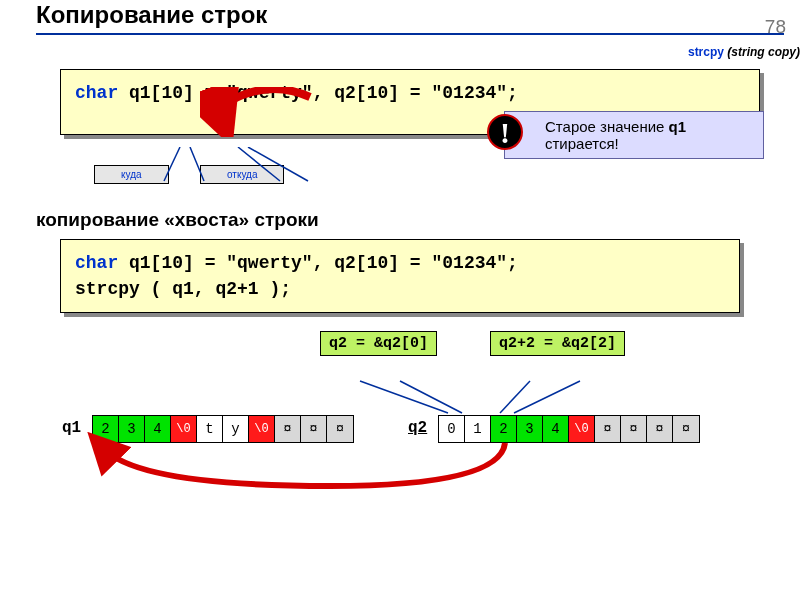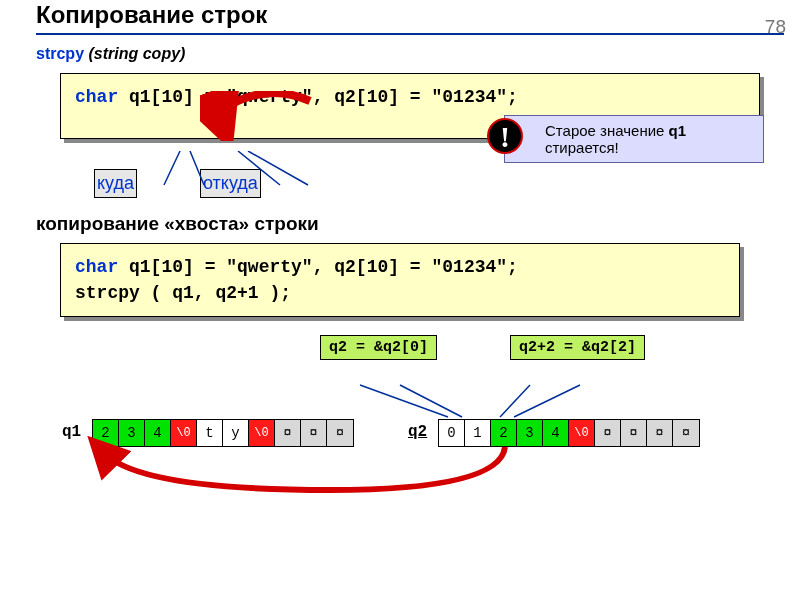--- a/index.html
+++ b/index.html
@@ -25,23 +25,24 @@
     font-weight: bold;
     color: #000;
     margin: 1px 0 4px 36px;
   }
   .hr {
     border: none;
     border-top: 2px solid #002f9c;
     margin: 0 16px 10px 36px;
   }
   .subtitle {
-    font-size: 16px;
+    font-size: 12px;
     font-weight: bold;
     margin: 0 0 10px 36px;
+    text-align: right;
   }
   .subtitle .fn { color: #0033cc; font-style: normal; }
   .subtitle .desc { color: #000; font-style: italic; }
   .codebox-wrap {
     position: relative;
     margin: 0 40px 0 60px;
   }
   .codebox {
     position: relative;
     background: #ffffc6;
@@ -53,22 +54,22 @@
     color: #000;
     line-height: 1.45;
     box-shadow: 4px 4px 0 #888;
     z-index: 1;
   }
   .codebox .kw { color: #0033cc; }
   .ptrlabel {
     display: inline-block;
     background: #e6e6e6;
     border: 1px solid #000;
-    padding: 3px 2px;
-    font-size: 18px;
+    padding: 3px 26px;
+    font-size: 10px;
     color: #0033cc;
   }
   .ptrlabels-row {
     position: relative;
     margin: 30px 0 0 60px;
     height: 28px;
   }
   .warn-box {
     position: absolute;
     right: -4px;
@@ -203,21 +204,21 @@
   <div class="codebox">
     <div>
       <span class="kw">char</span><span> q1[10] = "qwerty", q2[10] = "01234";</span>
     </div>
     <div>strcpy ( q1, q2+1 );</div>
   </div>
 </div>
 
 <div style="position:relative; height:50px;">
   <span class="greybox" style="position:absolute; left:320px; top:18px;">q2 = &amp;q2[0]</span>
-  <span class="greybox" style="position:absolute; left:510px; top:18px;font-family:Liberation Mono, monospace;">q2+2 = &amp;q2[2]</span>
+  <span class="greybox" style="position:absolute; left:490px; top:18px;font-family:Liberation Mono, monospace;">q2+2 = &amp;q2[2]</span>
 </div>
 
 <div class="mem-section">
 
   <svg class="arrow-curve" style="left:0; top:-30px;" width="800" height="60">
     <line x1="360" y1="20" x2="448" y2="52" stroke="#002f9c" stroke-width="1.5"></line>
     <line x1="400" y1="20" x2="462" y2="52" stroke="#002f9c" stroke-width="1.5"></line>
     <line x1="530" y1="20" x2="500" y2="52" stroke="#002f9c" stroke-width="1.5"></line>
     <line x1="580" y1="20" x2="514" y2="52" stroke="#002f9c" stroke-width="1.5"></line>
   </svg>

